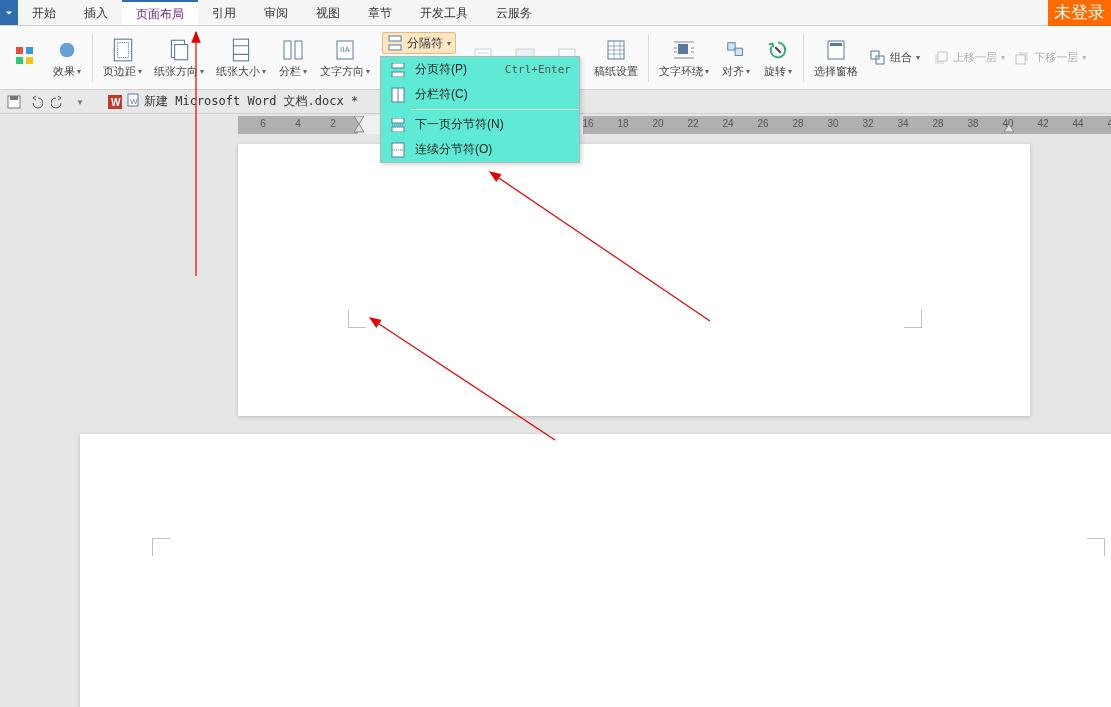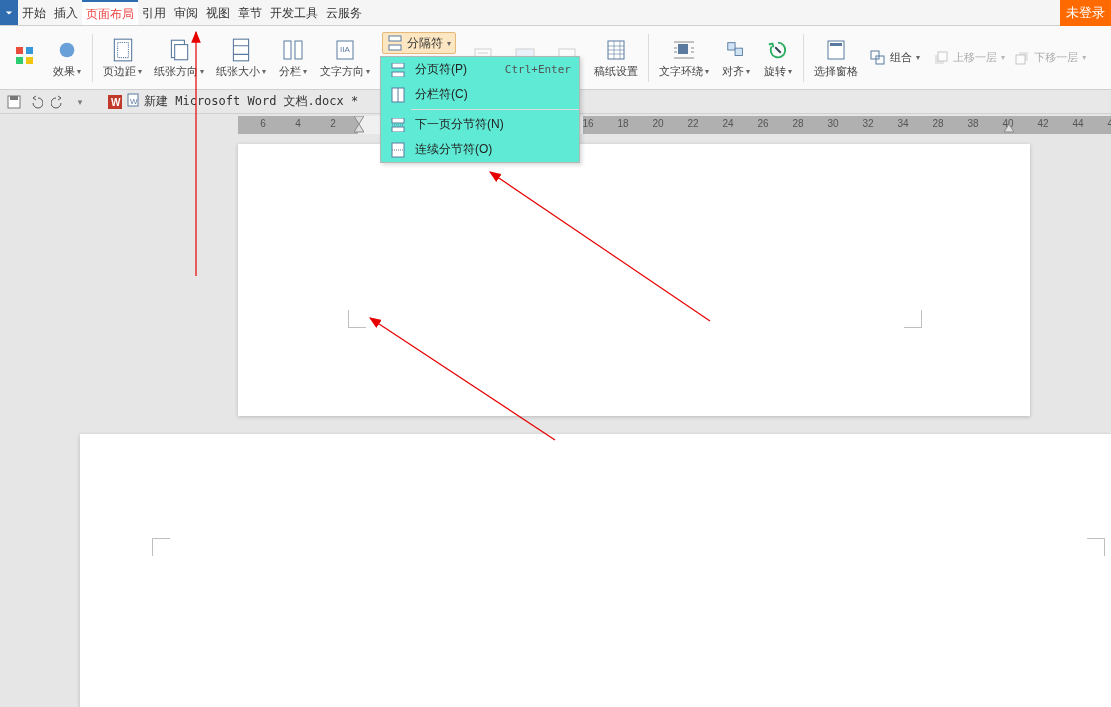--- a/index.html
+++ b/index.html
@@ -3,23 +3,23 @@
 <meta charset="utf-8">
 <style>
   * { margin: 0; padding: 0; box-sizing: border-box; font-family: "Microsoft YaHei", "SimSun", sans-serif; }
   body { width: 1111px; height: 707px; background: #e6e6e6; overflow: hidden; position: relative; font-size: 12px; color: #333; }
 
   
   .menubar { height: 26px; background: #f5f5f5; display: flex; align-items: stretch; border-bottom: 1px solid #d0d0d0; }
   .app-btn { width: 18px; background: #2f6db0; display:flex; align-items:center; justify-content:center; color:#fff; }
   .app-btn svg { width:8px; height:8px; }
   .menu-tabs { display:flex; align-items: stretch; }
-  .menu-tab { padding: 0 4px; line-height:26px; cursor:default; }
-  .menu-tab.active { background:#fff; border-top:2px solid #2f6db0; line-height:24px; color:#ef4444; }
-  .login-badge { position:absolute; right:0; top:0; height:26px; background:#ff6a00; color:#fff; padding:0 6px; line-height:26px; font-size:13px; }
+  .menu-tab { padding: 0 14px; line-height:26px; cursor:default; }
+  .menu-tab.active { background:#fff; border-top:2px solid #2f6db0; line-height:24px; color:#701a75; }
+  .login-badge { position:absolute; right:0; top:0; height:26px; background:#ff6a00; color:#fff; padding:0 6px; line-height:26px; font-size:17px; }
 
   
   .ribbon { height: 64px; background:#fafafa; border-bottom:1px solid #d0d0d0; display:flex; align-items:center; padding:0 6px; gap:4px; position:relative; overflow:visible; }
   .rgroup { display:flex; flex-direction:column; align-items:center; justify-content:center; height:100%; padding:0 4px; position:relative; }
   .rgroup .big-icon { width:30px; height:28px; display:flex; align-items:center; justify-content:center; color:#3a6ea5; }
   .rgroup .lbl { font-size:11px; color:#444; white-space:nowrap; display:flex; align-items:center; gap:2px; }
   .sep { width:1px; height:48px; background:#dcdcdc; margin:0 2px; }
   .dd-arrow { font-size:8px; color:#666; }
   .small-stack { display:flex; flex-direction:row; gap:1px; }
   .small-item { display:flex; align-items:center; gap:4px; font-size:11px; color:#444; padding:1px 4px; white-space:nowrap; }

